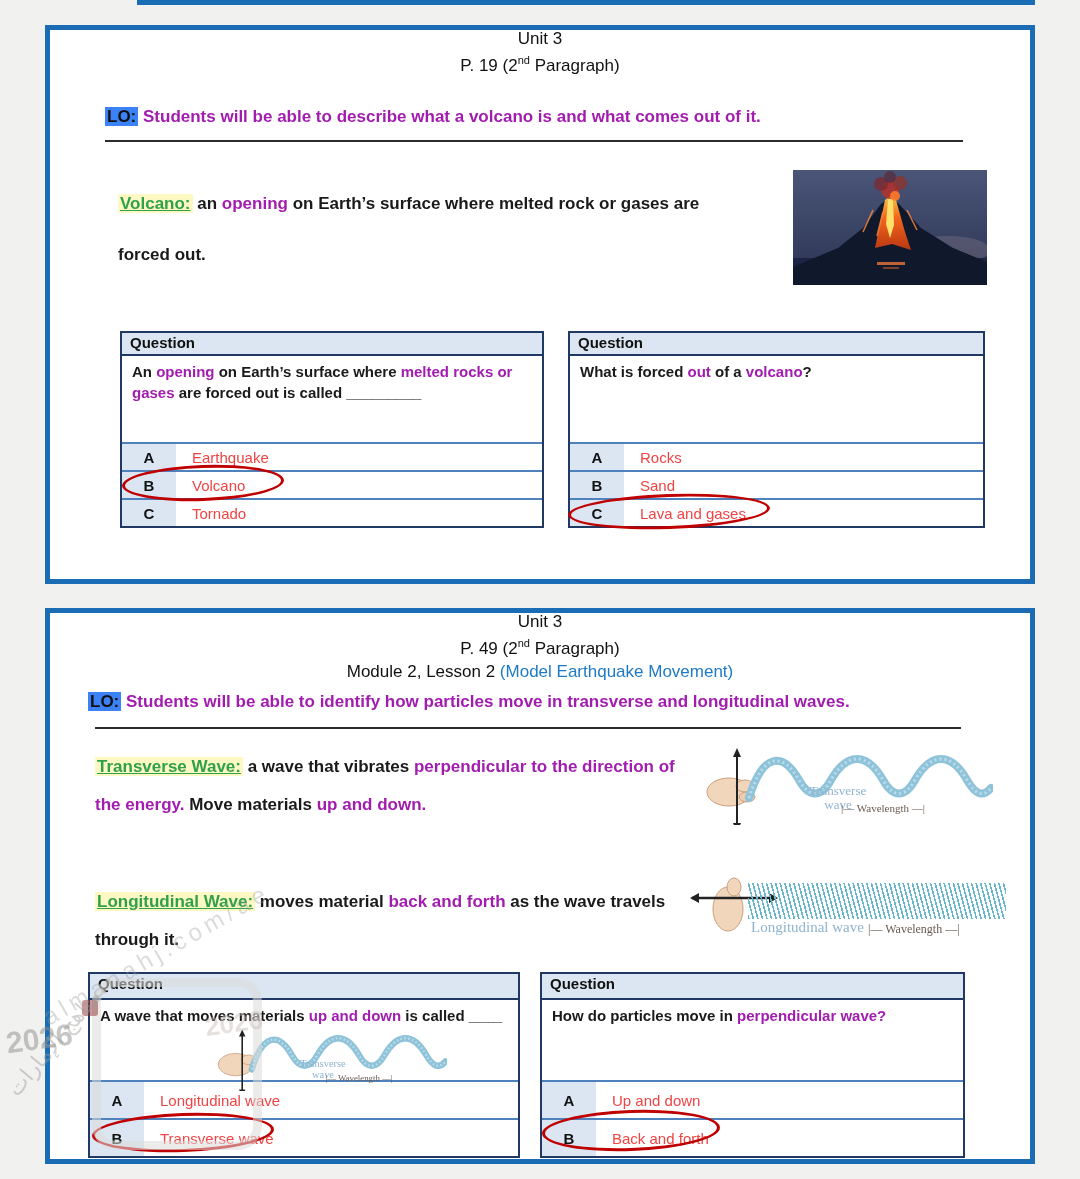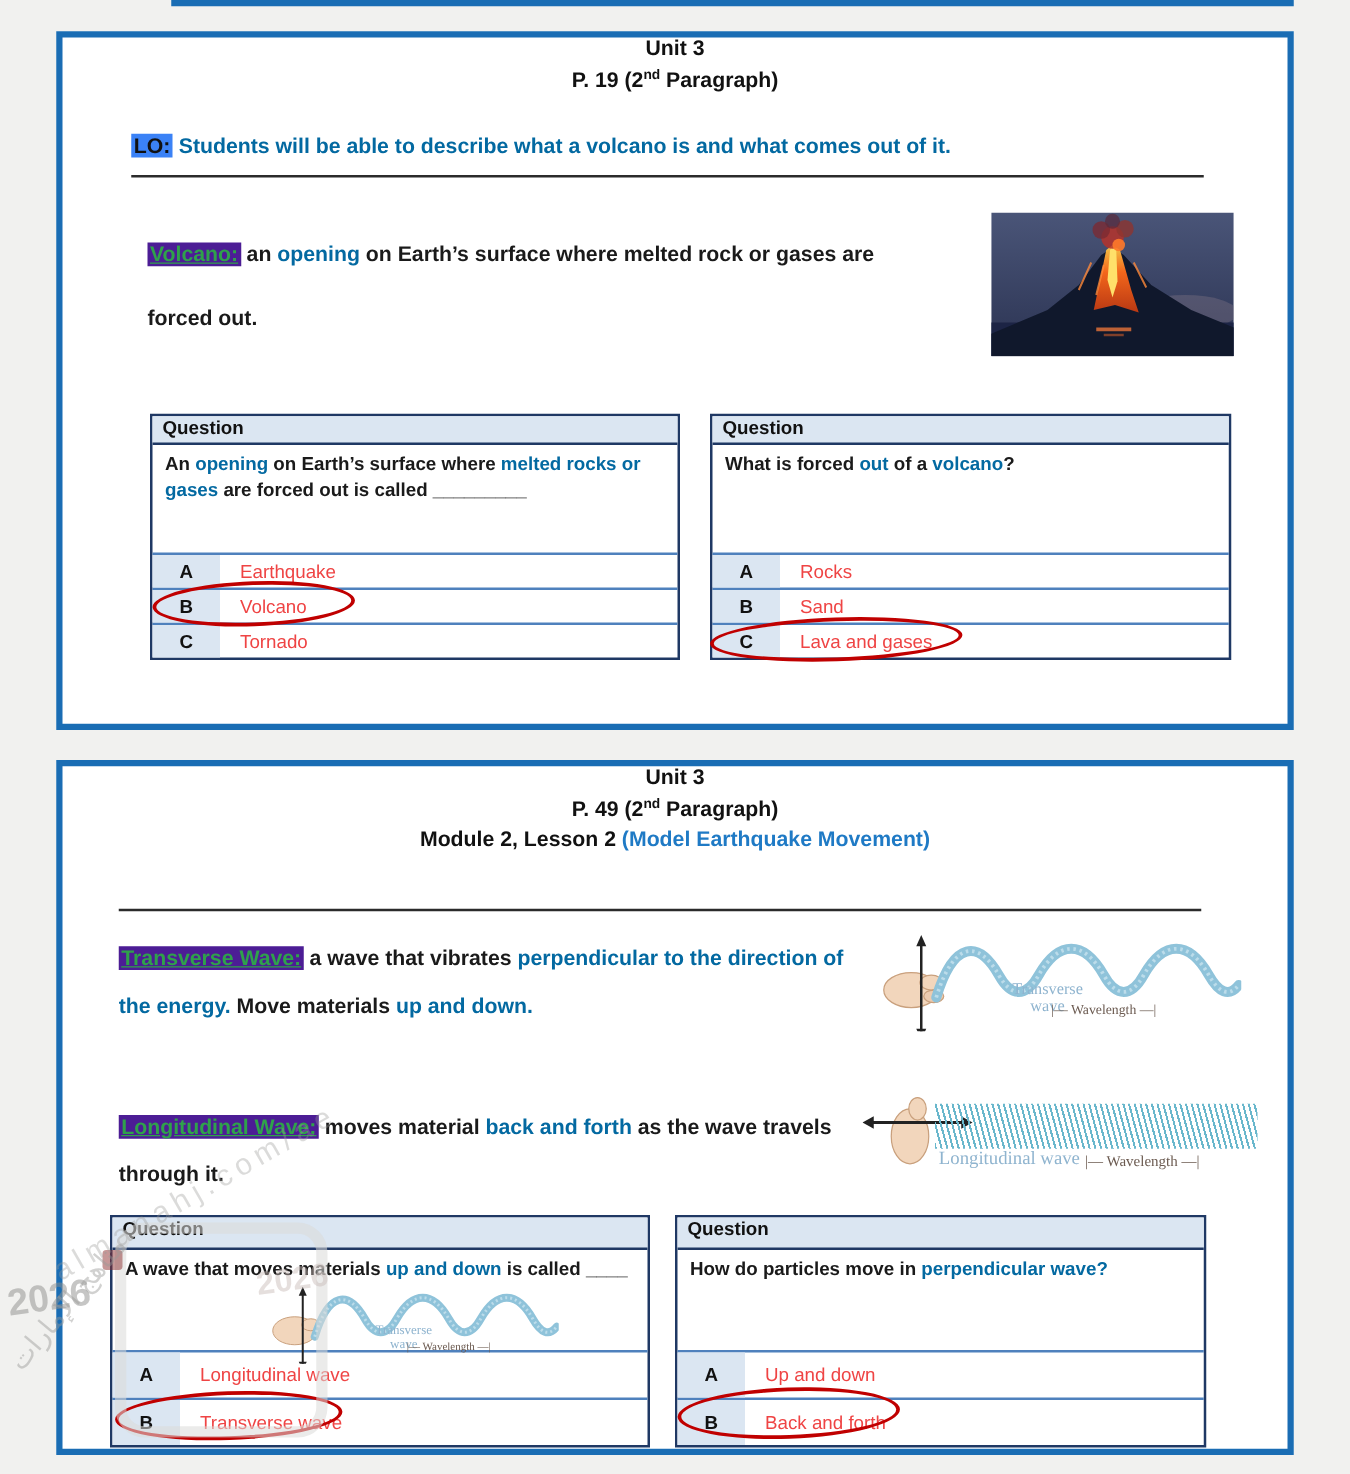--- a/index.html
+++ b/index.html
@@ -3,31 +3,31 @@
 <meta charset="utf-8">
 <style>
   * { box-sizing: border-box; margin: 0; padding: 0; }
   html,body { width:1080px; }
   body { font-family: "Liberation Sans", sans-serif; background:#f1f1ef; }
   #page { position:relative; width:1080px; height:1179px; background:#f1f1ef; overflow:hidden; }
 
   .abs { position:absolute; }
   .box { position:absolute; left:45px; width:990px; background:#ffffff; border:5px solid #1a6db4; }
 
-  .ctr { position:absolute; left:45px; width:990px; text-align:center; font-weight:bold; font-size:17px; color:#111; }
+  .ctr { position:absolute; left:45px; width:990px; text-align:center; font-weight:normal; font-size:17px; color:#111; }
   .sup { font-size:11px; vertical-align:super; }
   .blue { color:#1f7ac5; }
-  .red { color:#0369a1; }
+  .red { color:#a21caf; }
 
   .lo-line { position:absolute; font-size:17px; font-weight:bold; white-space:nowrap; }
   .lo-label { background:#3b82f6; color:#111; padding:0 2px; }
   .hr { position:absolute; height:2px; background:#2b2b2b; }
 
   .def-line { position:absolute; font-size:17px; font-weight:bold; color:#1a1a1a; white-space:nowrap; }
-  .term { background:#4c1d95; color:#2fa14b; text-decoration:underline; padding:0 2px; }
+  .term { background:#fef9c3; color:#2fa14b; text-decoration:underline; padding:0 2px; }
 
   .qtable { position:absolute; background:#ffffff; border:2px solid #1f3864; }
   .q-header { background:#dbe6f2; border-bottom:2px solid #1f3864; font-weight:bold; font-size:15px; color:#111; padding:1px 8px; }
   .q-body { font-weight:bold; font-size:15px; line-height:21px; color:#1a1a1a; padding:5px 10px; position:relative; }
   .q-opt { display:flex; border-top:2px solid #4f81bd; align-items:center; }
   .q-letter { width:54px; align-self:stretch; background:#dbe6f2; text-align:center; font-weight:bold; font-size:15px; color:#111; display:flex; align-items:center; justify-content:center; }
   .q-text { padding-left:16px; font-size:15px; color:#ef4444; }
   .qt1 .q-header { height:23px; }
   .qt1 .q-body { height:86px; }
   .qt1 .q-opt { height:28px; }
@@ -142,20 +142,23 @@
   <div class="box" style="top:608px; height:556px;"></div>
 
   <div class="ctr" style="top:612px;">Unit 3</div>
   <div class="ctr" style="top:637px;">
     <span>P. 49 (2</span><span class="sup">nd</span><span> Paragraph)</span>
   </div>
   <div class="ctr" style="top:662px;">
     <span>Module 2, Lesson 2</span><span class="blue"> (Model Earthquake Movement)</span>
   </div>
 
+  <div class="lo-line" style="left:88px; top:692px;">
+    <span class="lo-label">LO:</span><span class="red"> Students will be able to identify how particles move in transverse and longitudinal waves.</span>
+  </div>
   <div class="hr" style="left:95px; top:727px; width:866px;"></div>
 
   <div class="def-line" style="left:95px; top:795px;">
     <span class="red">the energy.</span><span> Move materials </span><span class="red">up and down.</span>
   </div>
   <div class="def-line" style="left:95px; top:757px;">
     <span class="term">Transverse Wave:</span><span> a wave that vibrates </span><span class="red">perpendicular to the direction of</span>
   </div>
 
   <div class="abs" style="left:703px; top:740px; width:290px; height:85px;">

